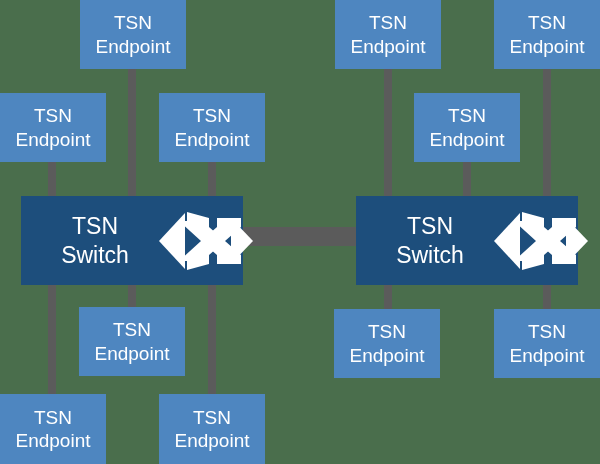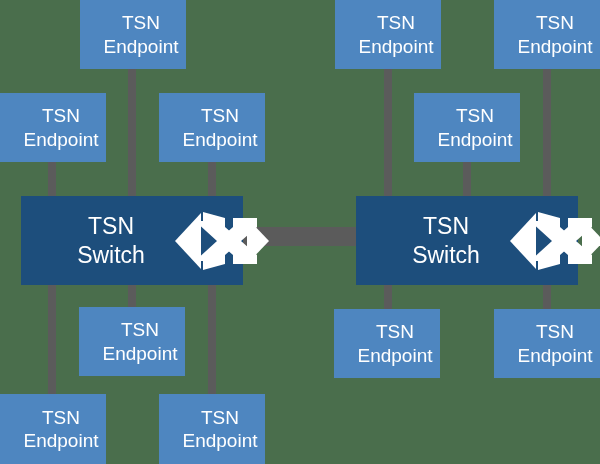--- a/index.html
+++ b/index.html
@@ -26,21 +26,20 @@
   .node {
     position: absolute;
     box-sizing: border-box;
     display: flex;
     align-items: center;
     justify-content: center;
     color: #ffffff;
     text-align: center;
     z-index: 2;
     line-height: 1.22;
-    padding-left: 16px;
   }
   .endpoint {
     background: #4e86c0;
     font-size: 19px;
   }
   .switch {
     background: #1d4e7c;
     font-size: 23px;
     justify-content: flex-start;
   }

